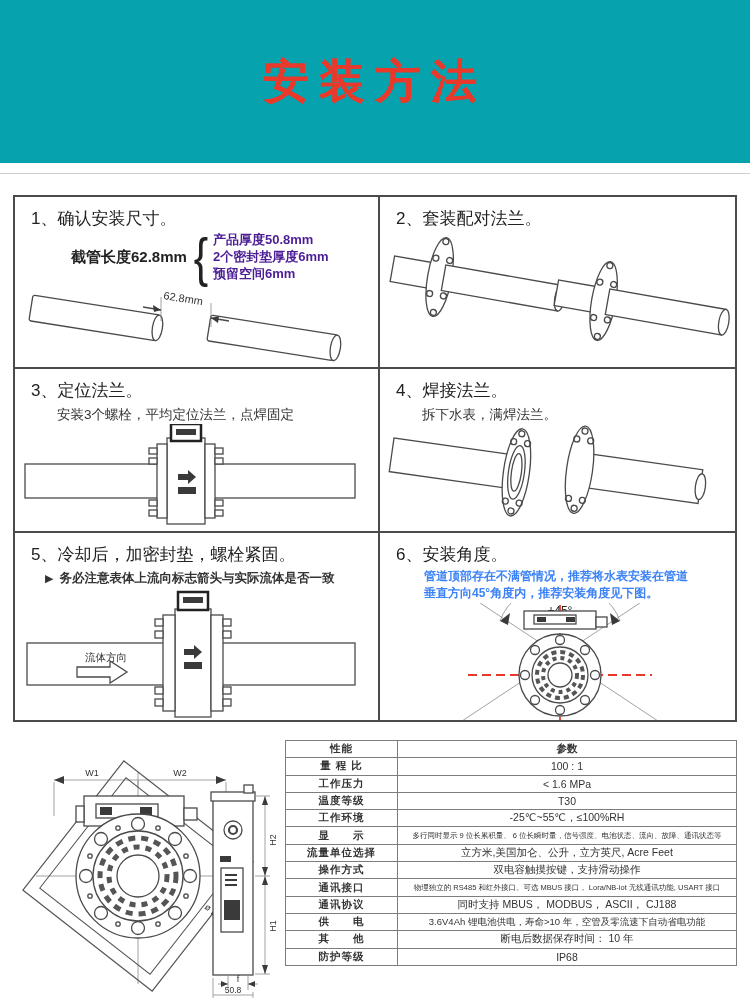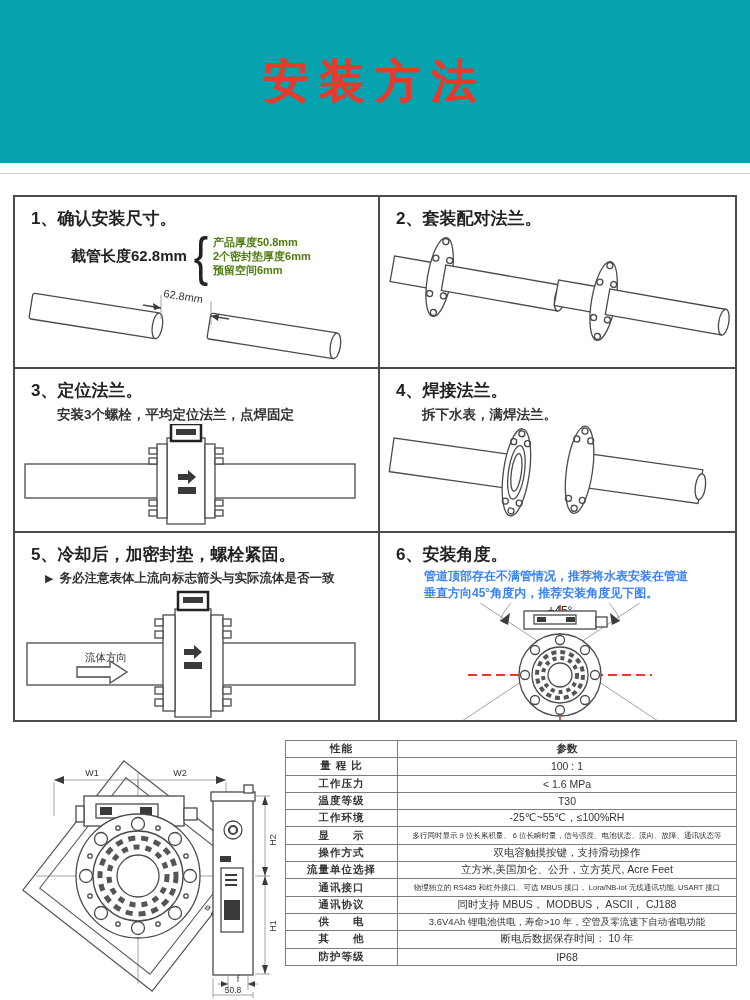--- a/index.html
+++ b/index.html
@@ -14,31 +14,31 @@
     text-shadow:0 0 0 #E8392B; }
   .rule { position:absolute; left:0; top:173px; width:750px; height:1px; background:#cfcfcf; }
 
   
   .grid { position:absolute; left:13px; top:195px; width:724px; height:527px;
     border:2px solid #4b4b4b; display:grid; grid-template-columns:365px 1fr;
     grid-template-rows:172px 164px 1fr; }
   .cell { position:relative; border-right:2px solid #4b4b4b; border-bottom:2px solid #4b4b4b; overflow:hidden; }
   .cell:nth-child(2n) { border-right:none; }
   .cell:nth-child(5),.cell:nth-child(6) { border-bottom:none; }
-  .step-title { font-size:17px; font-weight:700; color:#222; padding:10px 0 0 16px; }
-  .step-sub { font-size:13.5px; font-weight:700; color:#333; padding:4px 0 0 42px; }
+  .step-title { font-size:17px; font-weight:400; color:#222; padding:10px 0 0 16px; }
+  .step-sub { font-size:13.5px; font-weight:400; color:#333; padding:4px 0 0 42px; }
   .note-line { display:flex; gap:6px; font-size:12.5px; font-weight:600; color:#333; padding:4px 0 0 30px; }
   .note-bullet { font-size:11px; line-height:1.5; }
   .desc { font-size:12px; font-weight:600; color:#3b82f6; padding:2px 0 0 44px; line-height:1.45; }
 
   .measure-row { display:flex; align-items:center; margin:2px 0 0 56px; }
   .cut-len { font-size:15px; font-weight:700; color:#222; }
   .brace { font-size:54px; font-weight:300; color:#222; margin:0 3px 0 5px;
     transform:scaleX(.8); line-height:.9; }
-  .brace-lines { font-size:11px; font-weight:700; color:#4d7c0f; line-height:1.3; }
+  .brace-lines { font-size:13px; font-weight:700; color:#4c1d95; line-height:1.3; }
 
   svg { display:block; }
   svg text { font-family:"Liberation Sans","DejaVu Sans",sans-serif; }
   .ln { stroke:#4a4a4a; fill:none; stroke-width:1.3; }
   .fw { stroke:#4a4a4a; fill:#fff; stroke-width:1.3; }
   .thin { stroke:#8a8a8a; stroke-width:.8; fill:none; }
   .dk { fill:#3a3a3a; stroke:none; }
   .red { stroke:#E8392B; stroke-width:1.8; fill:none; }
 
   
@@ -353,26 +353,26 @@
           </tr>
       <tr>
             <td class="lbl">工作环境</td>
             <td>-25℃~55℃，≤100%RH</td>
           </tr>
       <tr>
             <td class="lbl">显　　示</td>
             <td class="small">多行同时显示 9 位长累积量、 6 位长瞬时量，信号强度、电池状态、流向、故障、通讯状态等</td>
           </tr>
       <tr>
+            <td class="lbl">流量单位选择</td>
+            <td>立方米,美国加仑、公升，立方英尺, Acre Feet</td>
+          </tr>
+      <tr>
             <td class="lbl">操作方式</td>
             <td>双电容触摸按键，支持滑动操作</td>
-          </tr>
-      <tr>
-            <td class="lbl">流量单位选择</td>
-            <td>立方米,美国加仑、公升，立方英尺, Acre Feet</td>
           </tr>
       <tr>
             <td class="lbl">通讯接口</td>
             <td class="small">物理独立的 RS485 和红外接口。可选 MBUS 接口， Lora/NB-iot 无线通讯功能, USART 接口</td>
           </tr>
       <tr>
             <td class="lbl">通讯协议</td>
             <td>同时支持 MBUS， MODBUS， ASCII， CJ188</td>
           </tr>
       <tr>

